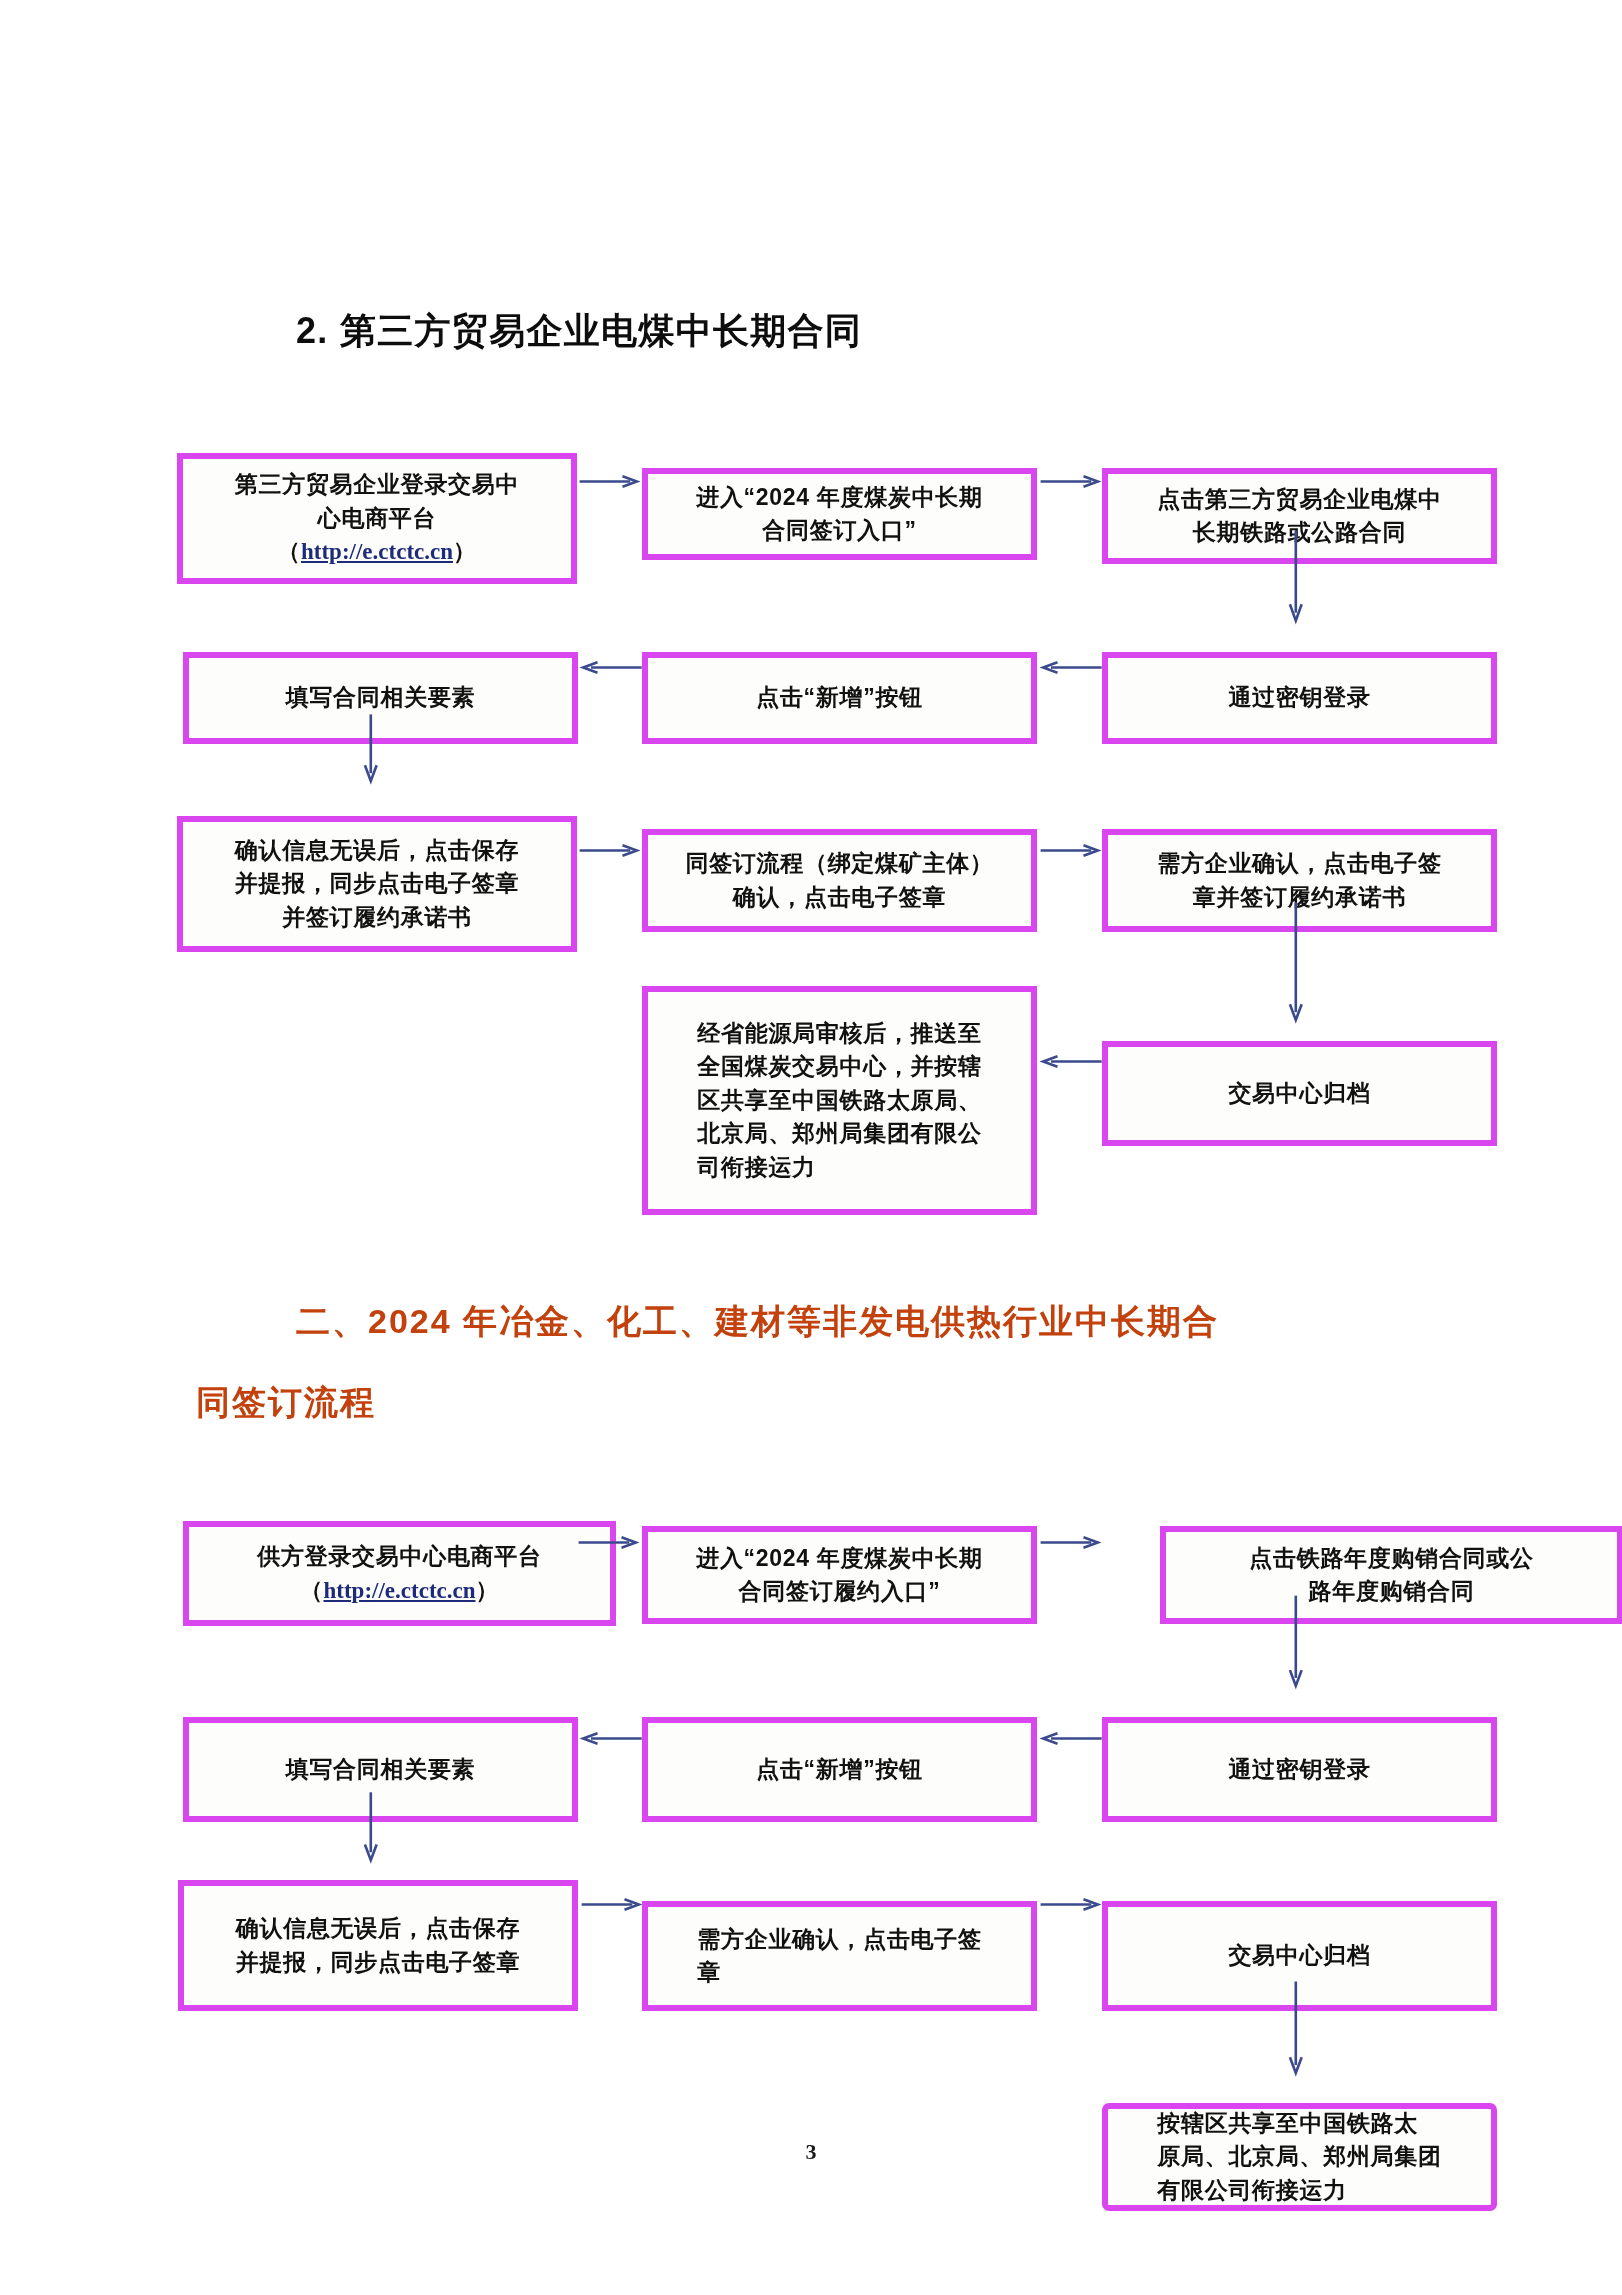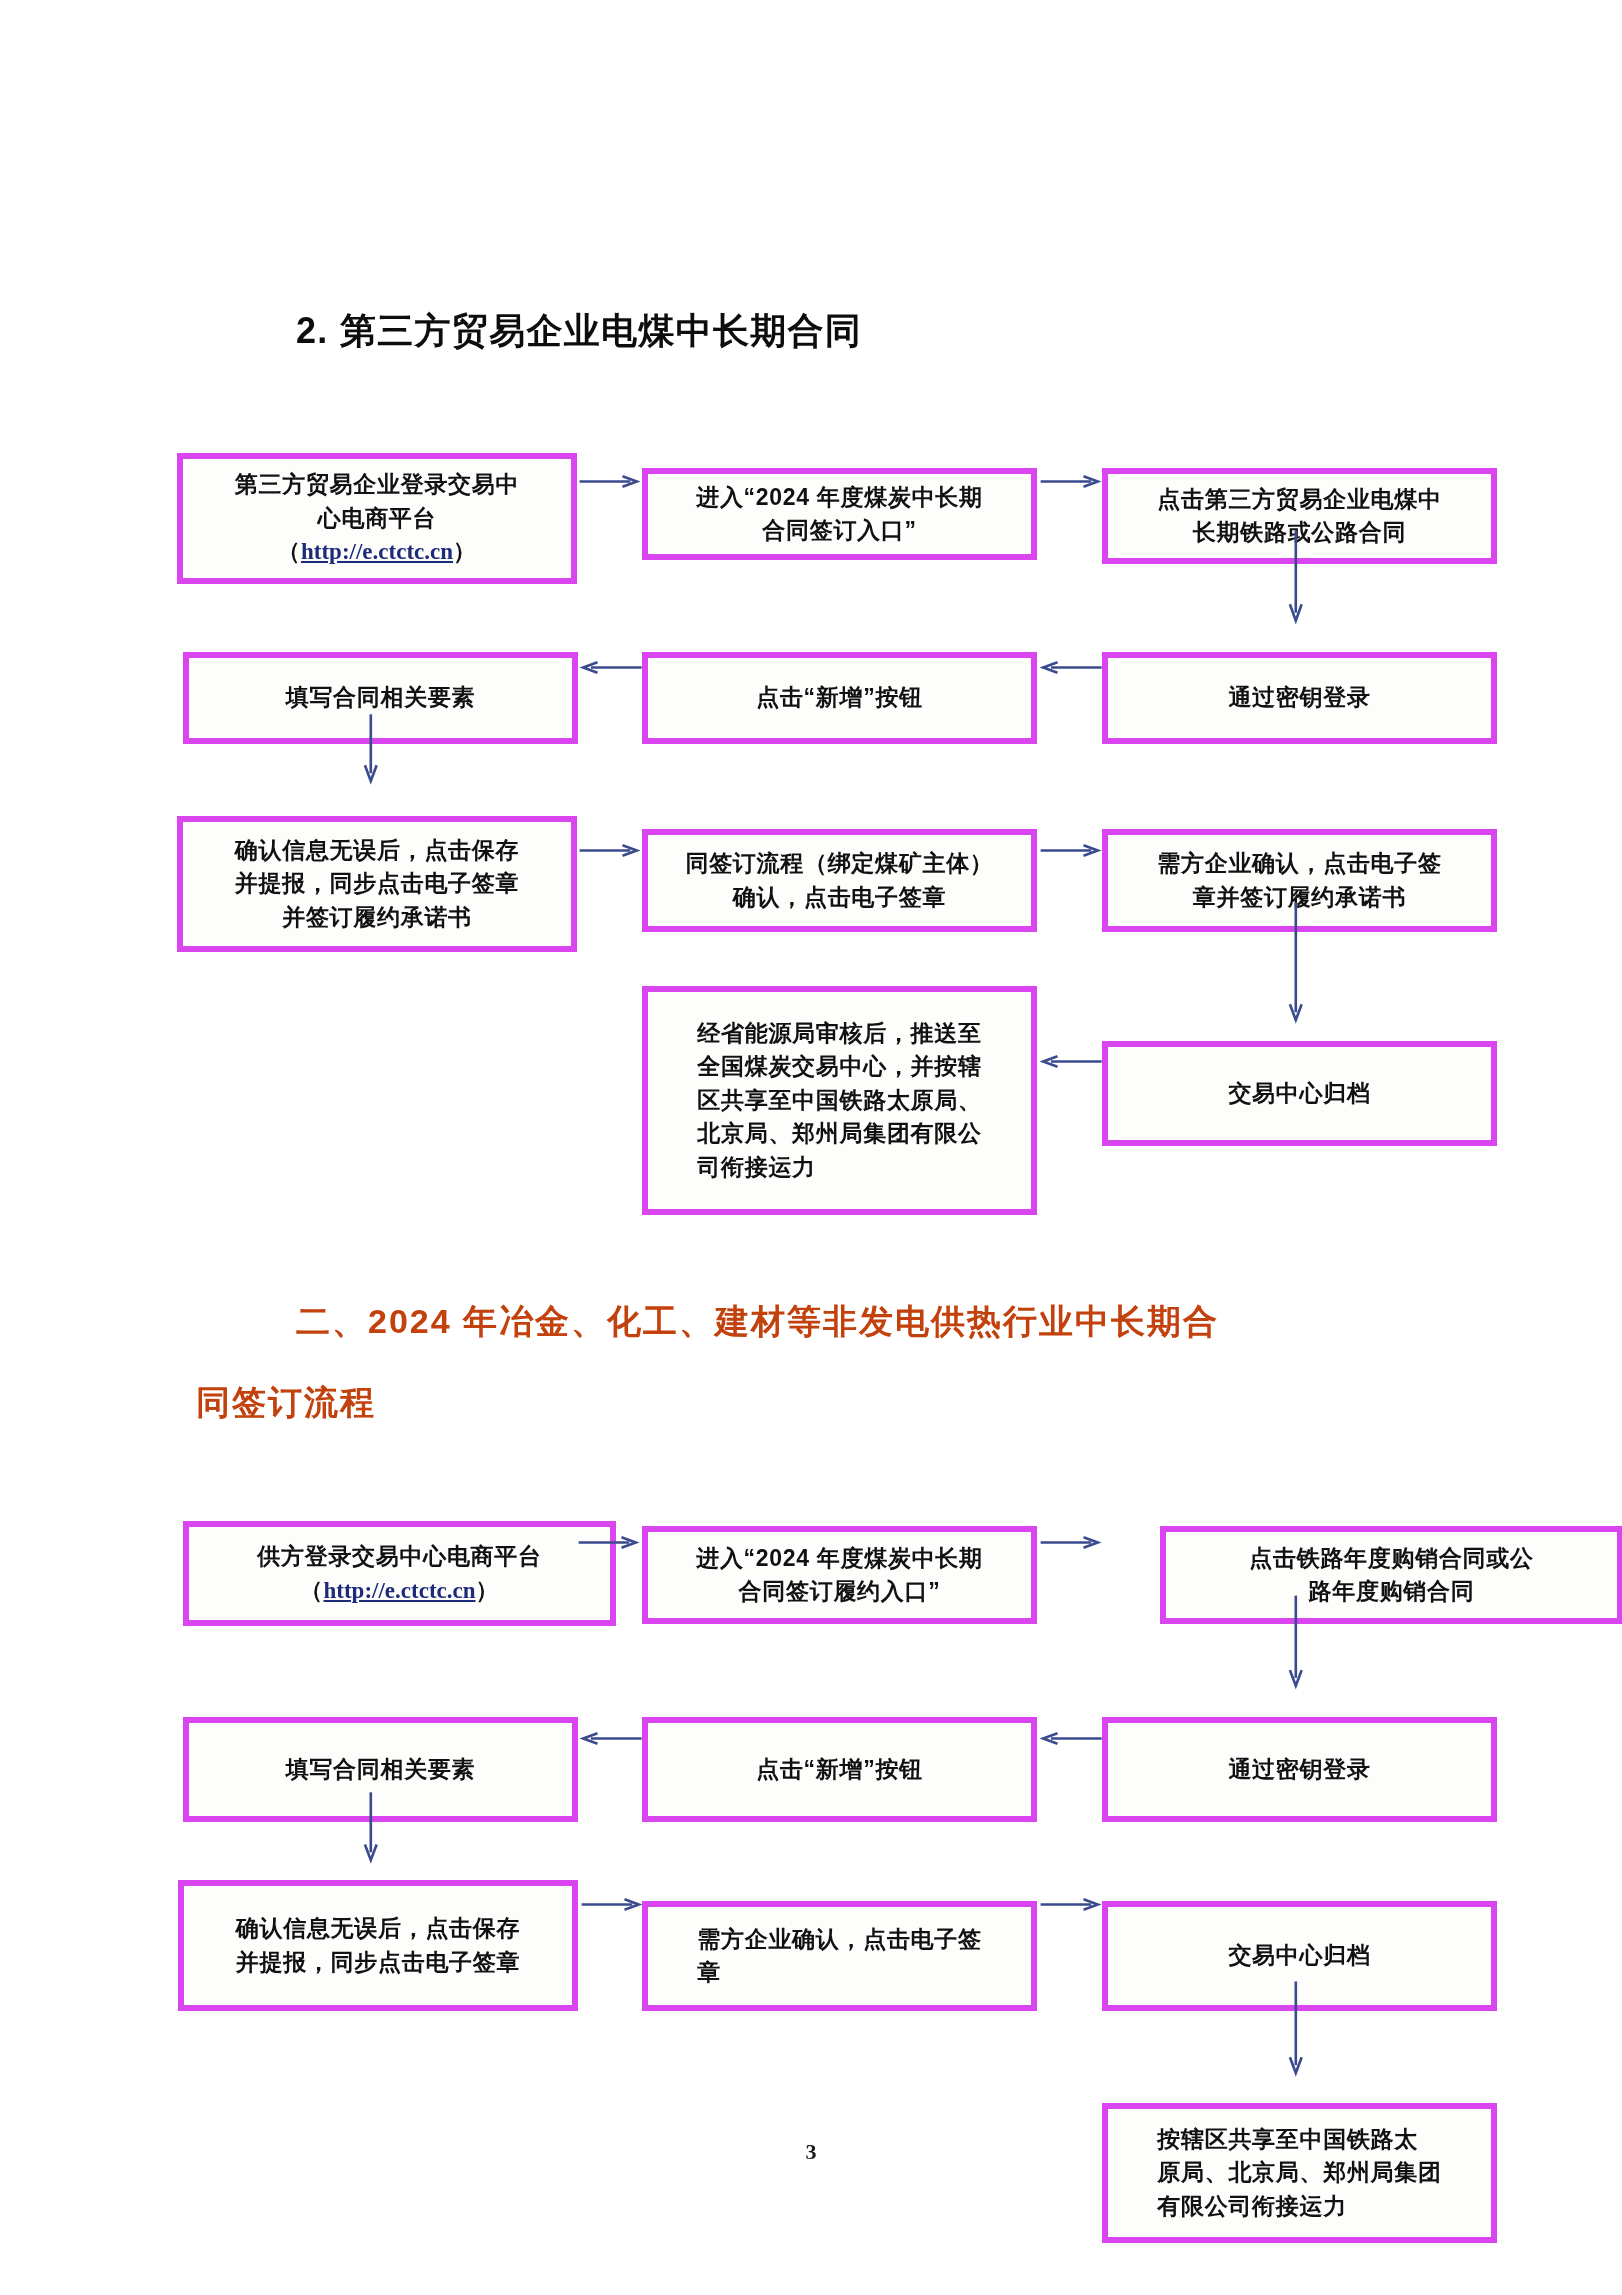--- a/index.html
+++ b/index.html
@@ -305,21 +305,21 @@
     <div class="txt">交易中心归档</div>
   </div>
 
   <div class="conn" style="left:1286px;top:1980px;">
     <svg width="19.6" height="97" viewBox="0 0 30 148">
         <path d="M15 2 V130" stroke="#3a4a8c" stroke-width="4" fill="none"></path>
         <path d="M6 118 L15 142 L24 118" stroke="#3a4a8c" stroke-width="4" fill="none"></path>
       </svg>
   </div>
 
-  <div class="fbox left" style="left:1102px;top:2072px;width:395px;height:140px;">
+  <div class="fbox left" style="left:1102px;top:2072px;width:395px;height:108px;border-radius:7px;">
     <div class="txt">按辖区共享至中国铁路太
 原局、北京局、郑州局集团
 有限公司衔接运力</div>
   </div>
 
   <div id="page-number">3</div>
 
 </div>
 
 

